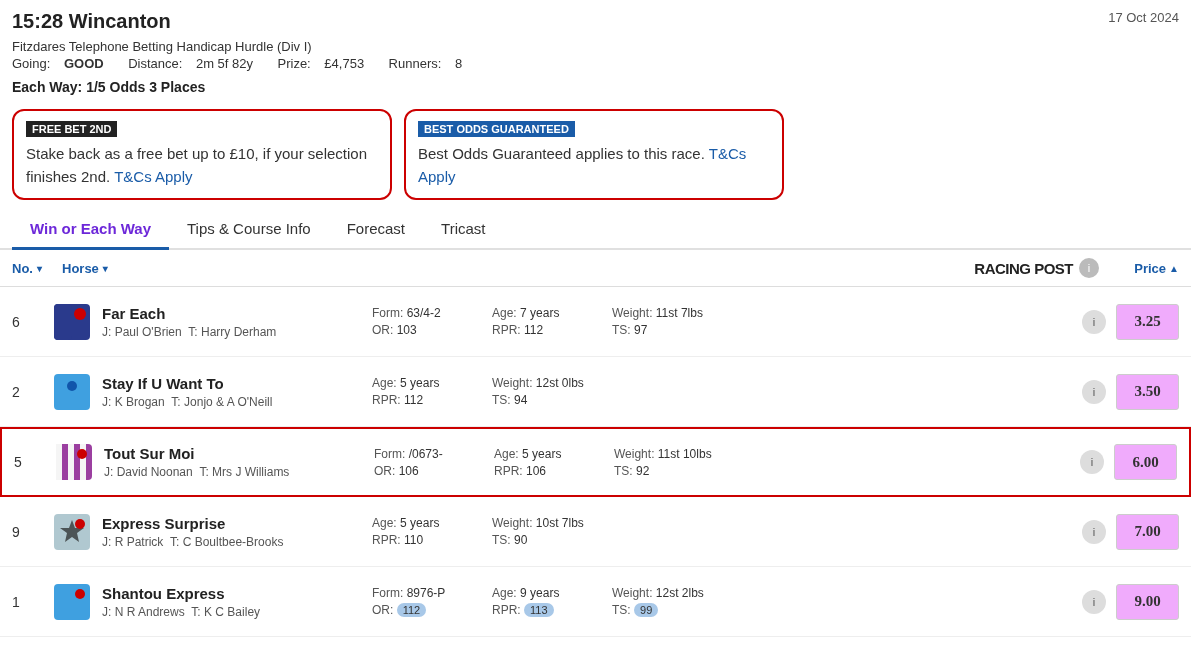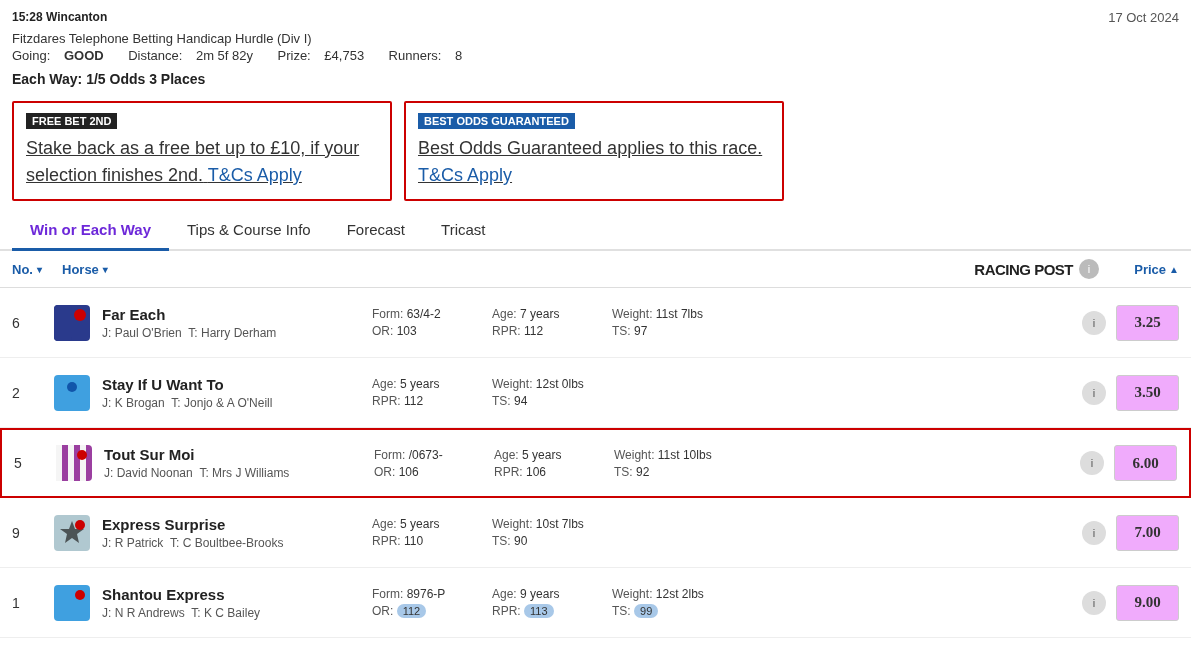--- a/index.html
+++ b/index.html
@@ -1,32 +1,32 @@
 <!DOCTYPE html>
 <html><head>
   <meta charset="utf-8">
   <style>
     * { box-sizing: border-box; margin: 0; padding: 0; }
     body { font-family: Arial, sans-serif; font-size: 13px; color: #222; background: #fff; width: 1191px; }
 
     .header { padding: 10px 12px 4px; display: flex; justify-content: space-between; align-items: flex-start; }
-    .header-title { font-size: 12px; font-weight: bold; }
+    .header-title { font-size: 20px; font-weight: bold; }
     .header-date { font-size: 13px; color: #555; }
     .race-info { padding: 2px 12px; font-size: 13px; color: #333; }
     .race-info .race-name { margin-bottom: 2px; }
     .race-meta { margin-bottom: 2px; }
     .race-meta span { margin-right: 10px; }
     .race-meta .bold { font-weight: bold; }
     .each-way { padding: 4px 12px 8px; font-size: 14px; font-weight: bold; }
 
     .promo-section { display: flex; gap: 12px; padding: 6px 12px 10px; }
-    .promo-box { border: 2px solid #c00; padding: 10px 12px; flex: 1; max-width: 380px; border-radius: 2px; }
+    .promo-box { border: 2px solid #c00; padding: 10px 12px; flex: 1; max-width: 380px; border-radius: 12px; }
     .promo-badge { display: inline-block; background: #222; color: #fff; font-size: 11px; font-weight: bold; padding: 2px 6px; margin-bottom: 6px; }
     .promo-badge.blue { background: #1a5ca8; }
-    .promo-text { font-size: 18px; color: #333; line-height: 1.5; text-decoration: underline; }
+    .promo-text { font-size: 15px; color: #333; line-height: 1.5; }
     .promo-text a { color: #1a5ca8; text-decoration: none; }
 
     .tabs { display: flex; border-bottom: 2px solid #e0e0e0; padding: 0 12px; gap: 0; }
     .tab { padding: 10px 18px; font-size: 15px; cursor: pointer; color: #333; border-bottom: 3px solid transparent; margin-bottom: -2px; font-weight: normal; }
     .tab.active { color: #6d28d9; border-bottom: 3px solid #1a5ca8; font-weight: bold; }
 
     .table-header { display: flex; align-items: center; padding: 8px 12px; border-bottom: 1px solid #ddd; background: #fff; }
     .col-no { width: 50px; display: flex; align-items: center; gap: 4px; color: #1a5ca8; font-weight: bold; font-size: 13px; cursor: pointer; }
     .col-horse { flex: 1; display: flex; align-items: center; gap: 4px; color: #1a5ca8; font-weight: bold; font-size: 13px; cursor: pointer; }
     .racing-post-logo { margin-left: auto; display: flex; align-items: center; gap: 6px; }

